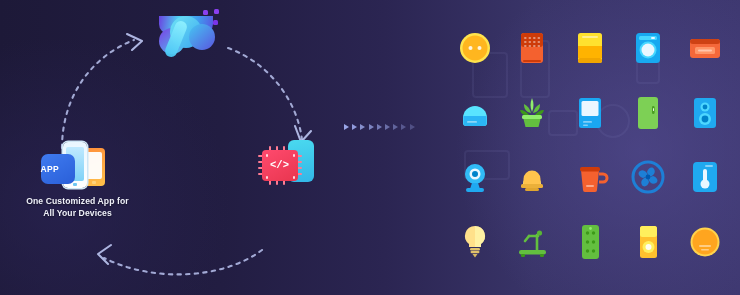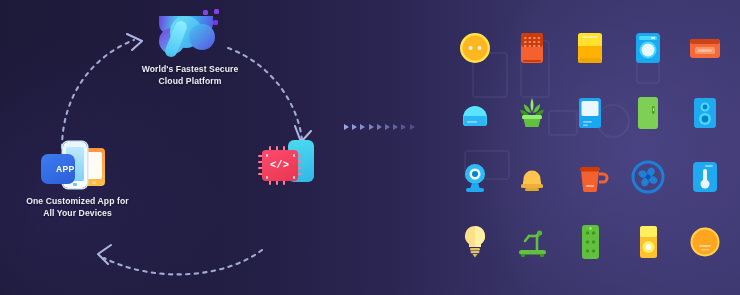--- a/index.html
+++ b/index.html
@@ -67,21 +67,21 @@
   .dev-tablet:before{content:"";position:absolute;left:9px;bottom:2px;width:4px;height:3px;
      background:#ffd27a;border-radius:1px;z-index:2;}
   .dev-phone{position:absolute;left:24px;top:2px;width:24px;height:46px;border-radius:5px;
      background:linear-gradient(170deg,#e8f6ff,#ffffff);box-shadow:0 0 0 1.5px #cfe6f5;}
   .dev-phone:after{content:"";position:absolute;left:3px;top:5px;right:3px;bottom:7px;
      background:linear-gradient(180deg,#bfe9ff,#7fd2f7);border-radius:2px;}
   .dev-phone:before{content:"";position:absolute;left:10px;bottom:2px;width:4px;height:3px;
      background:#6fc7f0;border-radius:1px;z-index:2;}
   .dev-badge{position:absolute;left:2px;top:14px;width:34px;height:30px;border-radius:7px;
      background:linear-gradient(150deg,#3f7bf0,#2a5fd8);
-     color:#fff;font-size:8.5px;font-weight:bold;line-height:30px;text-align:right;
+     color:#fff;font-size:8.5px;font-weight:bold;line-height:30px;text-align:left;
      letter-spacing:.3px;}
 
   
   #node-chip{left:200px;top:140px;width:175px;}
   .chip-art{position:relative;width:64px;height:50px;margin:0 auto 8px;}
   .chip-back{position:absolute;left:32px;top:0px;width:26px;height:42px;border-radius:6px;
      background:linear-gradient(170deg,#4ad9ef,#33b7e8);}
   .chip-body{position:absolute;left:6px;top:10px;width:36px;height:31px;border-radius:4px;
      background:linear-gradient(150deg,#ff4a6e,#e8364f);}
   .chip-code{position:absolute;left:6px;top:10px;width:36px;height:31px;
@@ -141,22 +141,20 @@
         <div class="cloud-lobe c1"></div>
         <div class="cloud-lobe c2"></div>
         <div class="cloud-lobe c3"></div>
         <div class="c4"></div>
         <div class="cloud-streak"></div>
       </div>
       <div class="dot-sq dq1"></div>
       <div class="dot-sq dq2"></div>
       <div class="dot-sq dq3"></div>
     </div>
-    <div class="node-label">World's Fastest Secure
-Cloud Platform</div>
   </div>
 
   <div class="node" id="node-app">
     <div class="app-art">
       <div class="dev-tablet"></div>
       <div class="dev-phone"></div>
       <div class="dev-badge">APP</div>
     </div>
     <div class="node-label">One Customized App for
 All Your Devices</div>

